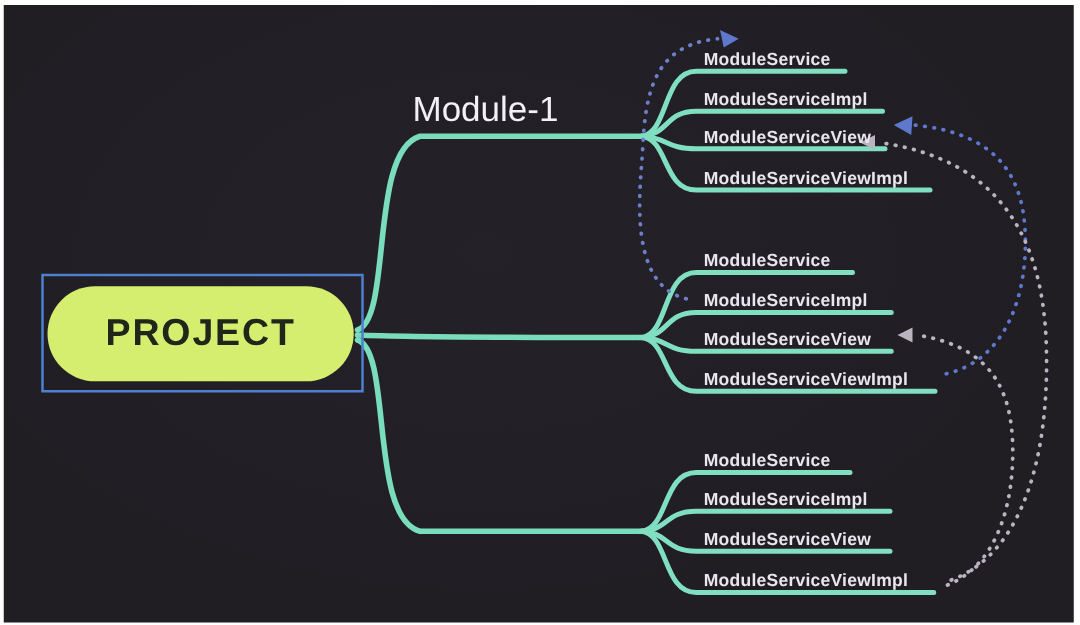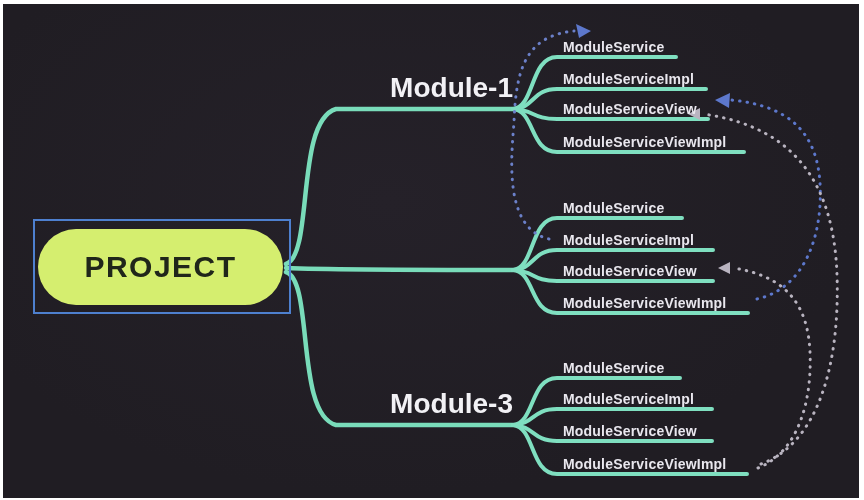--- a/index.html
+++ b/index.html
@@ -32,22 +32,22 @@
     display:flex;align-items:center;justify-content:center;
     cursor:pointer;
     text-align:right;
   }
   .root-node span{
     font-size:30px;font-weight:800;color:#20261a;letter-spacing:1.5px;
   }
   .module-label{
     position:absolute;
     left:327px;width:183px;height:34px;
-    text-align:right;
-    font-size:28px;font-weight:700;color:#f2f1f5;
+    text-align:left;
+    font-size:28px;font-weight:400;color:#f2f1f5;
     cursor:pointer;
     white-space:nowrap;
   }
   .leaf{
     position:absolute;
     left:560px;
     font-size:14px;font-weight:700;color:#e9e7ee;
     letter-spacing:.2px;
     cursor:pointer;
     white-space:nowrap;
@@ -101,21 +101,20 @@
       <polygon points="715,264 727,258 727,270" fill="#b9b4c0"></polygon>
     </svg>
 
     <div class="sel-rect"></div>
 
     <div class="root-node">
       <span>PROJECT</span>
     </div>
 
     <div class="module-label" style="top:68px">Module-1</div>
-    <div class="module-label" style="top:384px">Module-3</div>
 
     <div class="leaf" style="top:35px">ModuleService</div>
     <div class="leaf" style="top:67px">ModuleServiceImpl</div>
     <div class="leaf" style="top:97px">ModuleServiceView</div>
     <div class="leaf" style="top:130px">ModuleServiceViewImpl</div>
 
     <div class="leaf" style="top:196px">ModuleService</div>
     <div class="leaf" style="top:228px">ModuleServiceImpl</div>
     <div class="leaf" style="top:259px">ModuleServiceView</div>
     <div class="leaf" style="top:291px">ModuleServiceViewImpl</div>

